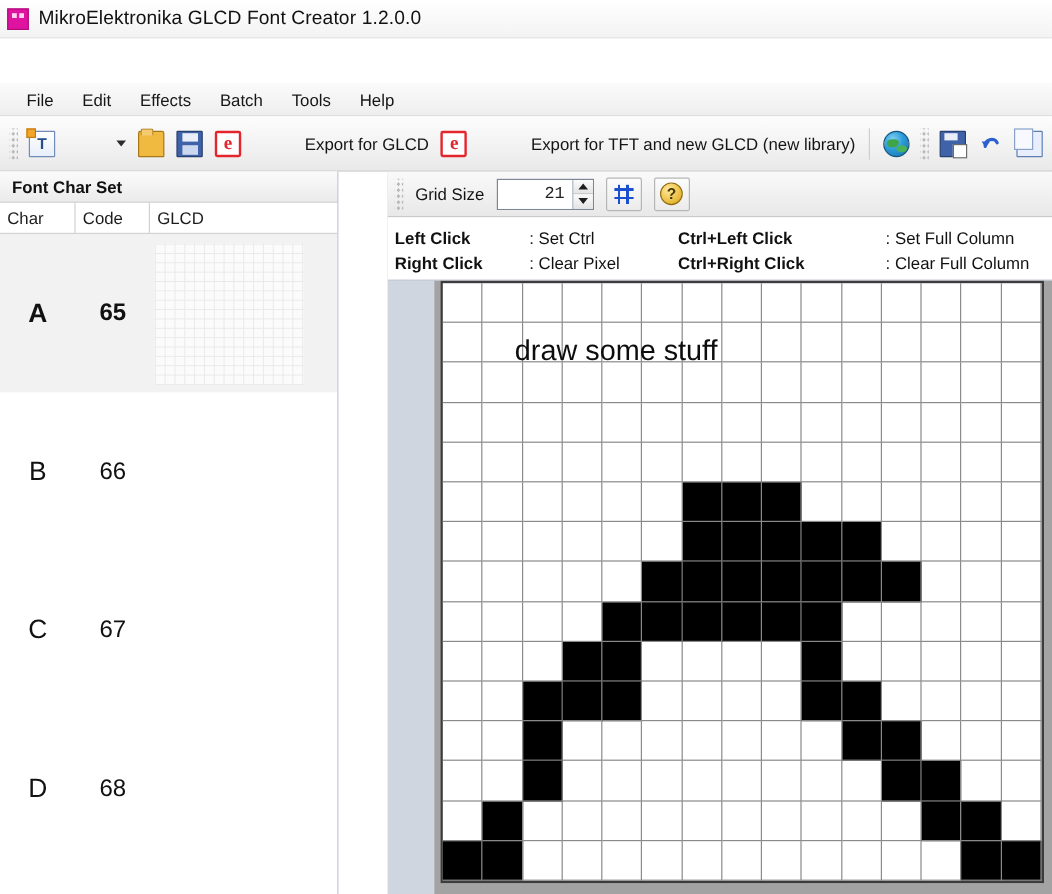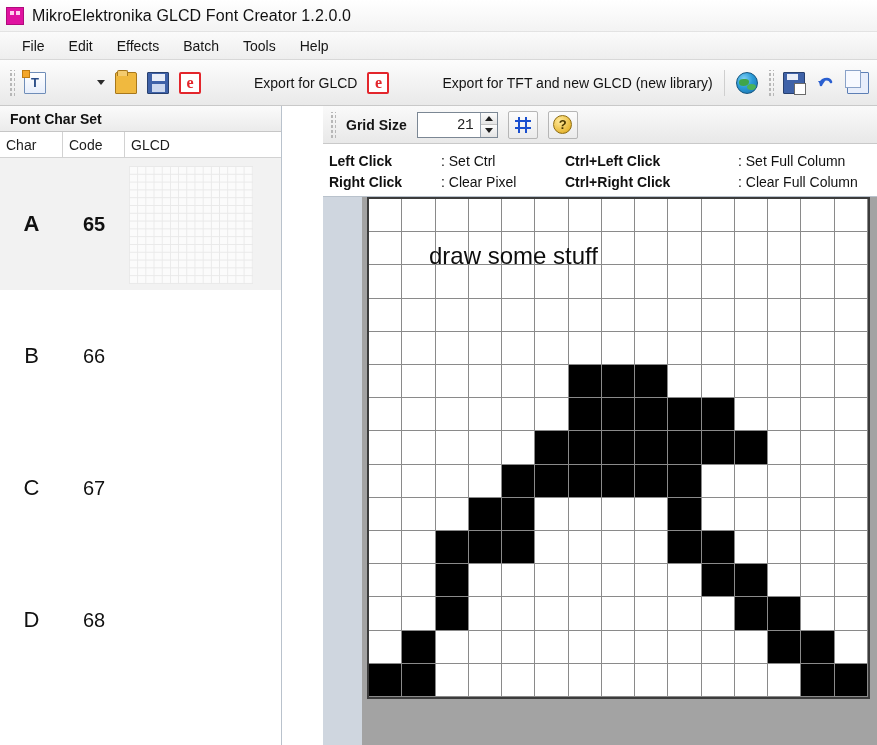--- a/index.html
+++ b/index.html
@@ -43,20 +43,21 @@
     letter-spacing: .1px;
   }
 
   
   .menubar {
     height: 28px;
     background: linear-gradient(#fbfbfb, #eeeeee);
     border-bottom: 1px solid #d8d8d8;
     display: flex; align-items: center;
     padding-left: 10px;
+    margin-top: 37px;
   }
   .menu-item {
     padding: 3px 12px;
     font-size: 14px;
     color: #161616;
     cursor: default;
   }
 
   
   .toolbar {
@@ -242,21 +243,21 @@
     background:#cfd6df;
     overflow:hidden;
   }
   .grid-toolbar {
     height:38px;
     background:linear-gradient(#fafafa,#e8e8e8);
     border-bottom:1px solid #c9c9c9;
     display:flex;align-items:center;
     padding-left:2px;
   }
-  .gs-label{font-size:14px;font-weight:bold;color:#141414;margin:0 10px 0 6px;}
+  .gs-label{font-size:14px;font-weight:normal;color:#141414;margin:0 10px 0 6px;}
   .spin-wrap{
     display:flex; align-items:stretch;
     height:26px; border:1px solid #7b8794; background:#fff;
   }
   .spin-input{
     width:62px; border:none; outline:none;
     text-align:right; padding-right:6px;
     font-family:Liberation Mono, monospace; font-size:14px; color:#222;
     background:#fff;
   }

